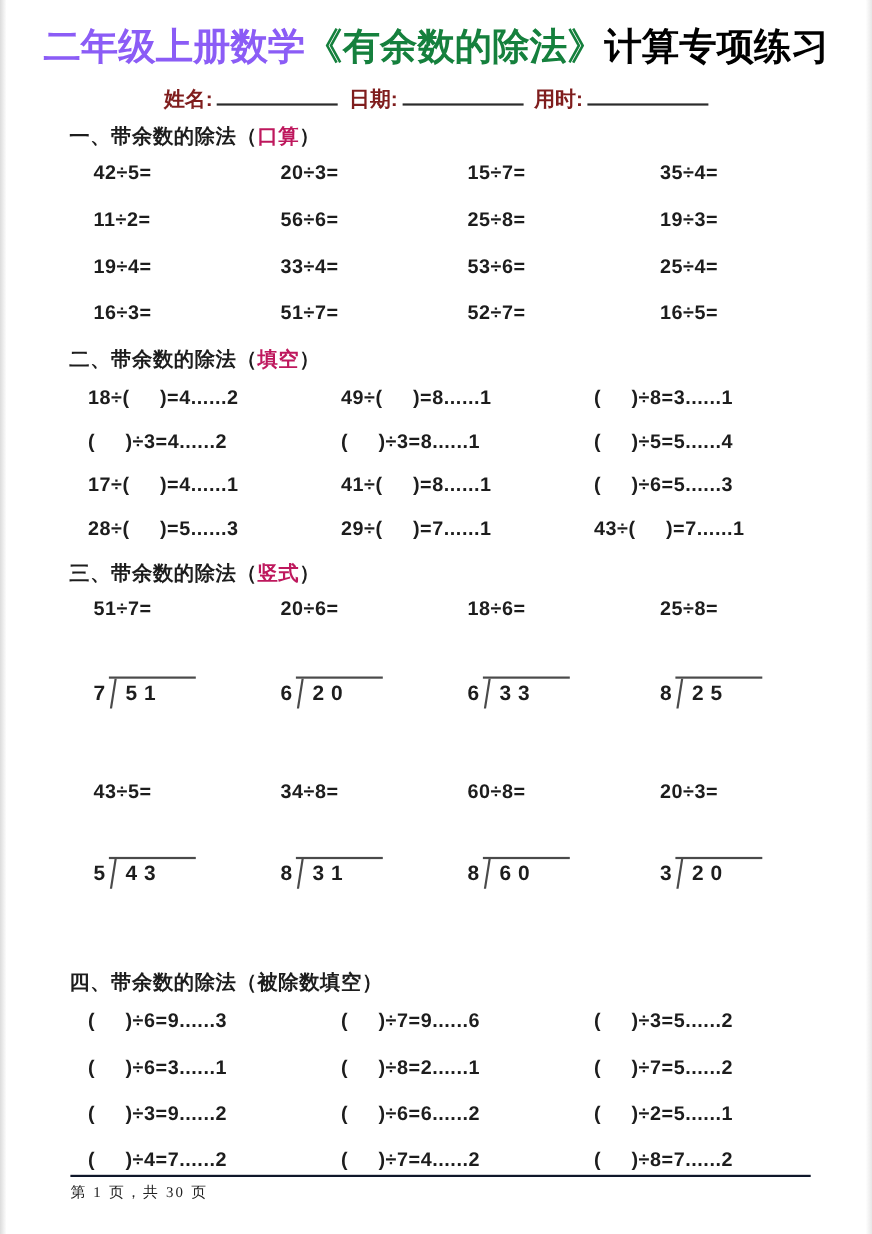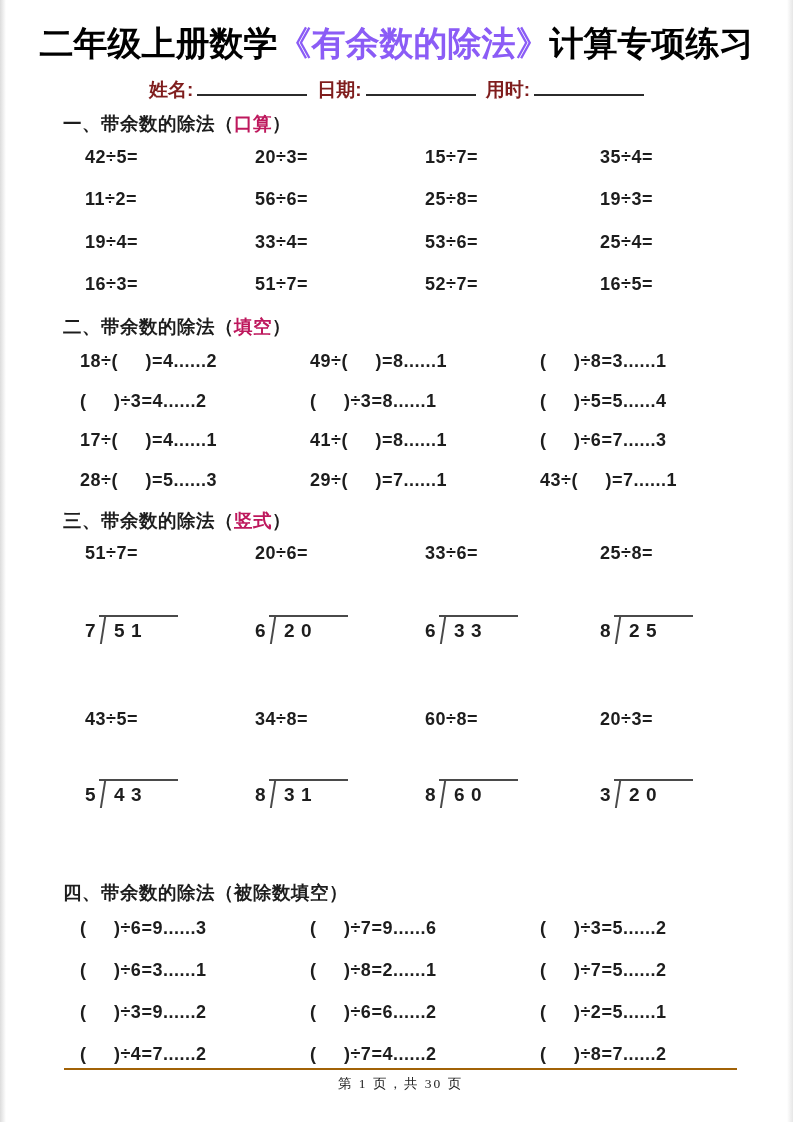--- a/index.html
+++ b/index.html
@@ -18,22 +18,22 @@
   .title {
     margin: 24px 0 0 0;
     text-align: center;
     font-family: "Liberation Serif", "DejaVu Serif", serif;
     font-weight: 900;
     font-size: 34px;
     line-height: 40px;
     letter-spacing: 0px;
     white-space: nowrap;
   }
-  .t-black   { color: #000000; }
-  .t-darkred { color: #8b5cf6; }
+  .t-black   { color: #8b5cf6; }
+  .t-darkred { color: #15803d; }
   .t-red     { color: #000000; }
 
   .info-row {
     margin-top: 13px;
     text-align: center;
     font-size: 19px;
     font-weight: 700;
     color: #7f1d1d;
     white-space: nowrap;
   }
@@ -88,22 +88,21 @@
     content: "";
     position: absolute;
     left: 3px; top: 0; height: 100%; width: 2px;
     background: #4a4a4a;
     transform: skewX(-9deg);
   }
 
   .footer {
     position: absolute;
     left: 64px; right: 56px; top: 1068px;
-    border-top: 2px solid #a16207;
-    text-align: center;
+    border-top: 2px solid #0f172a;
     padding-top: 5px;
     font-family: "Liberation Serif", "DejaVu Serif", serif;
     font-size: 13.5px;
     letter-spacing: 2px;
     color: #222;
   }
 </style>
 </head>
 <body>
 
@@ -139,32 +138,32 @@
 
 <div class="grid grid3 s2">
   <div class="cell">18÷(     )=4......2</div>
   <div class="cell">49÷(     )=8......1</div>
   <div class="cell">(     )÷8=3......1</div>
   <div class="cell">(     )÷3=4......2</div>
   <div class="cell">(     )÷3=8......1</div>
   <div class="cell">(     )÷5=5......4</div>
   <div class="cell">17÷(     )=4......1</div>
   <div class="cell">41÷(     )=8......1</div>
-  <div class="cell">(     )÷6=7......3</div>
+  <div class="cell">(     )÷6=5......3</div>
   <div class="cell">28÷(     )=5......3</div>
   <div class="cell">29÷(     )=7......1</div>
   <div class="cell">43÷(     )=7......1</div>
 </div>
 
 <div class="sec-heading"><span>三、带余数的除法（</span><span class="tag-teal">竖式</span><span>）</span></div>
 
 <div class="grid grid4 s3-eq">
   <div class="cell">51÷7=</div>
   <div class="cell">20÷6=</div>
-  <div class="cell">33÷6=</div>
+  <div class="cell">18÷6=</div>
   <div class="cell">25÷8=</div>
 </div>
 
 <div class="grid grid4 s3-ld ld-row1">
   <div class="cell"><span class="ld"><span class="ld-divisor">7</span><span class="ld-dividend">5 1</span></span></div>
   <div class="cell"><span class="ld"><span class="ld-divisor">6</span><span class="ld-dividend">2 0</span></span></div>
   <div class="cell"><span class="ld"><span class="ld-divisor">6</span><span class="ld-dividend">3 3</span></span></div>
   <div class="cell"><span class="ld"><span class="ld-divisor">8</span><span class="ld-dividend">2 5</span></span></div>
 </div>
 

